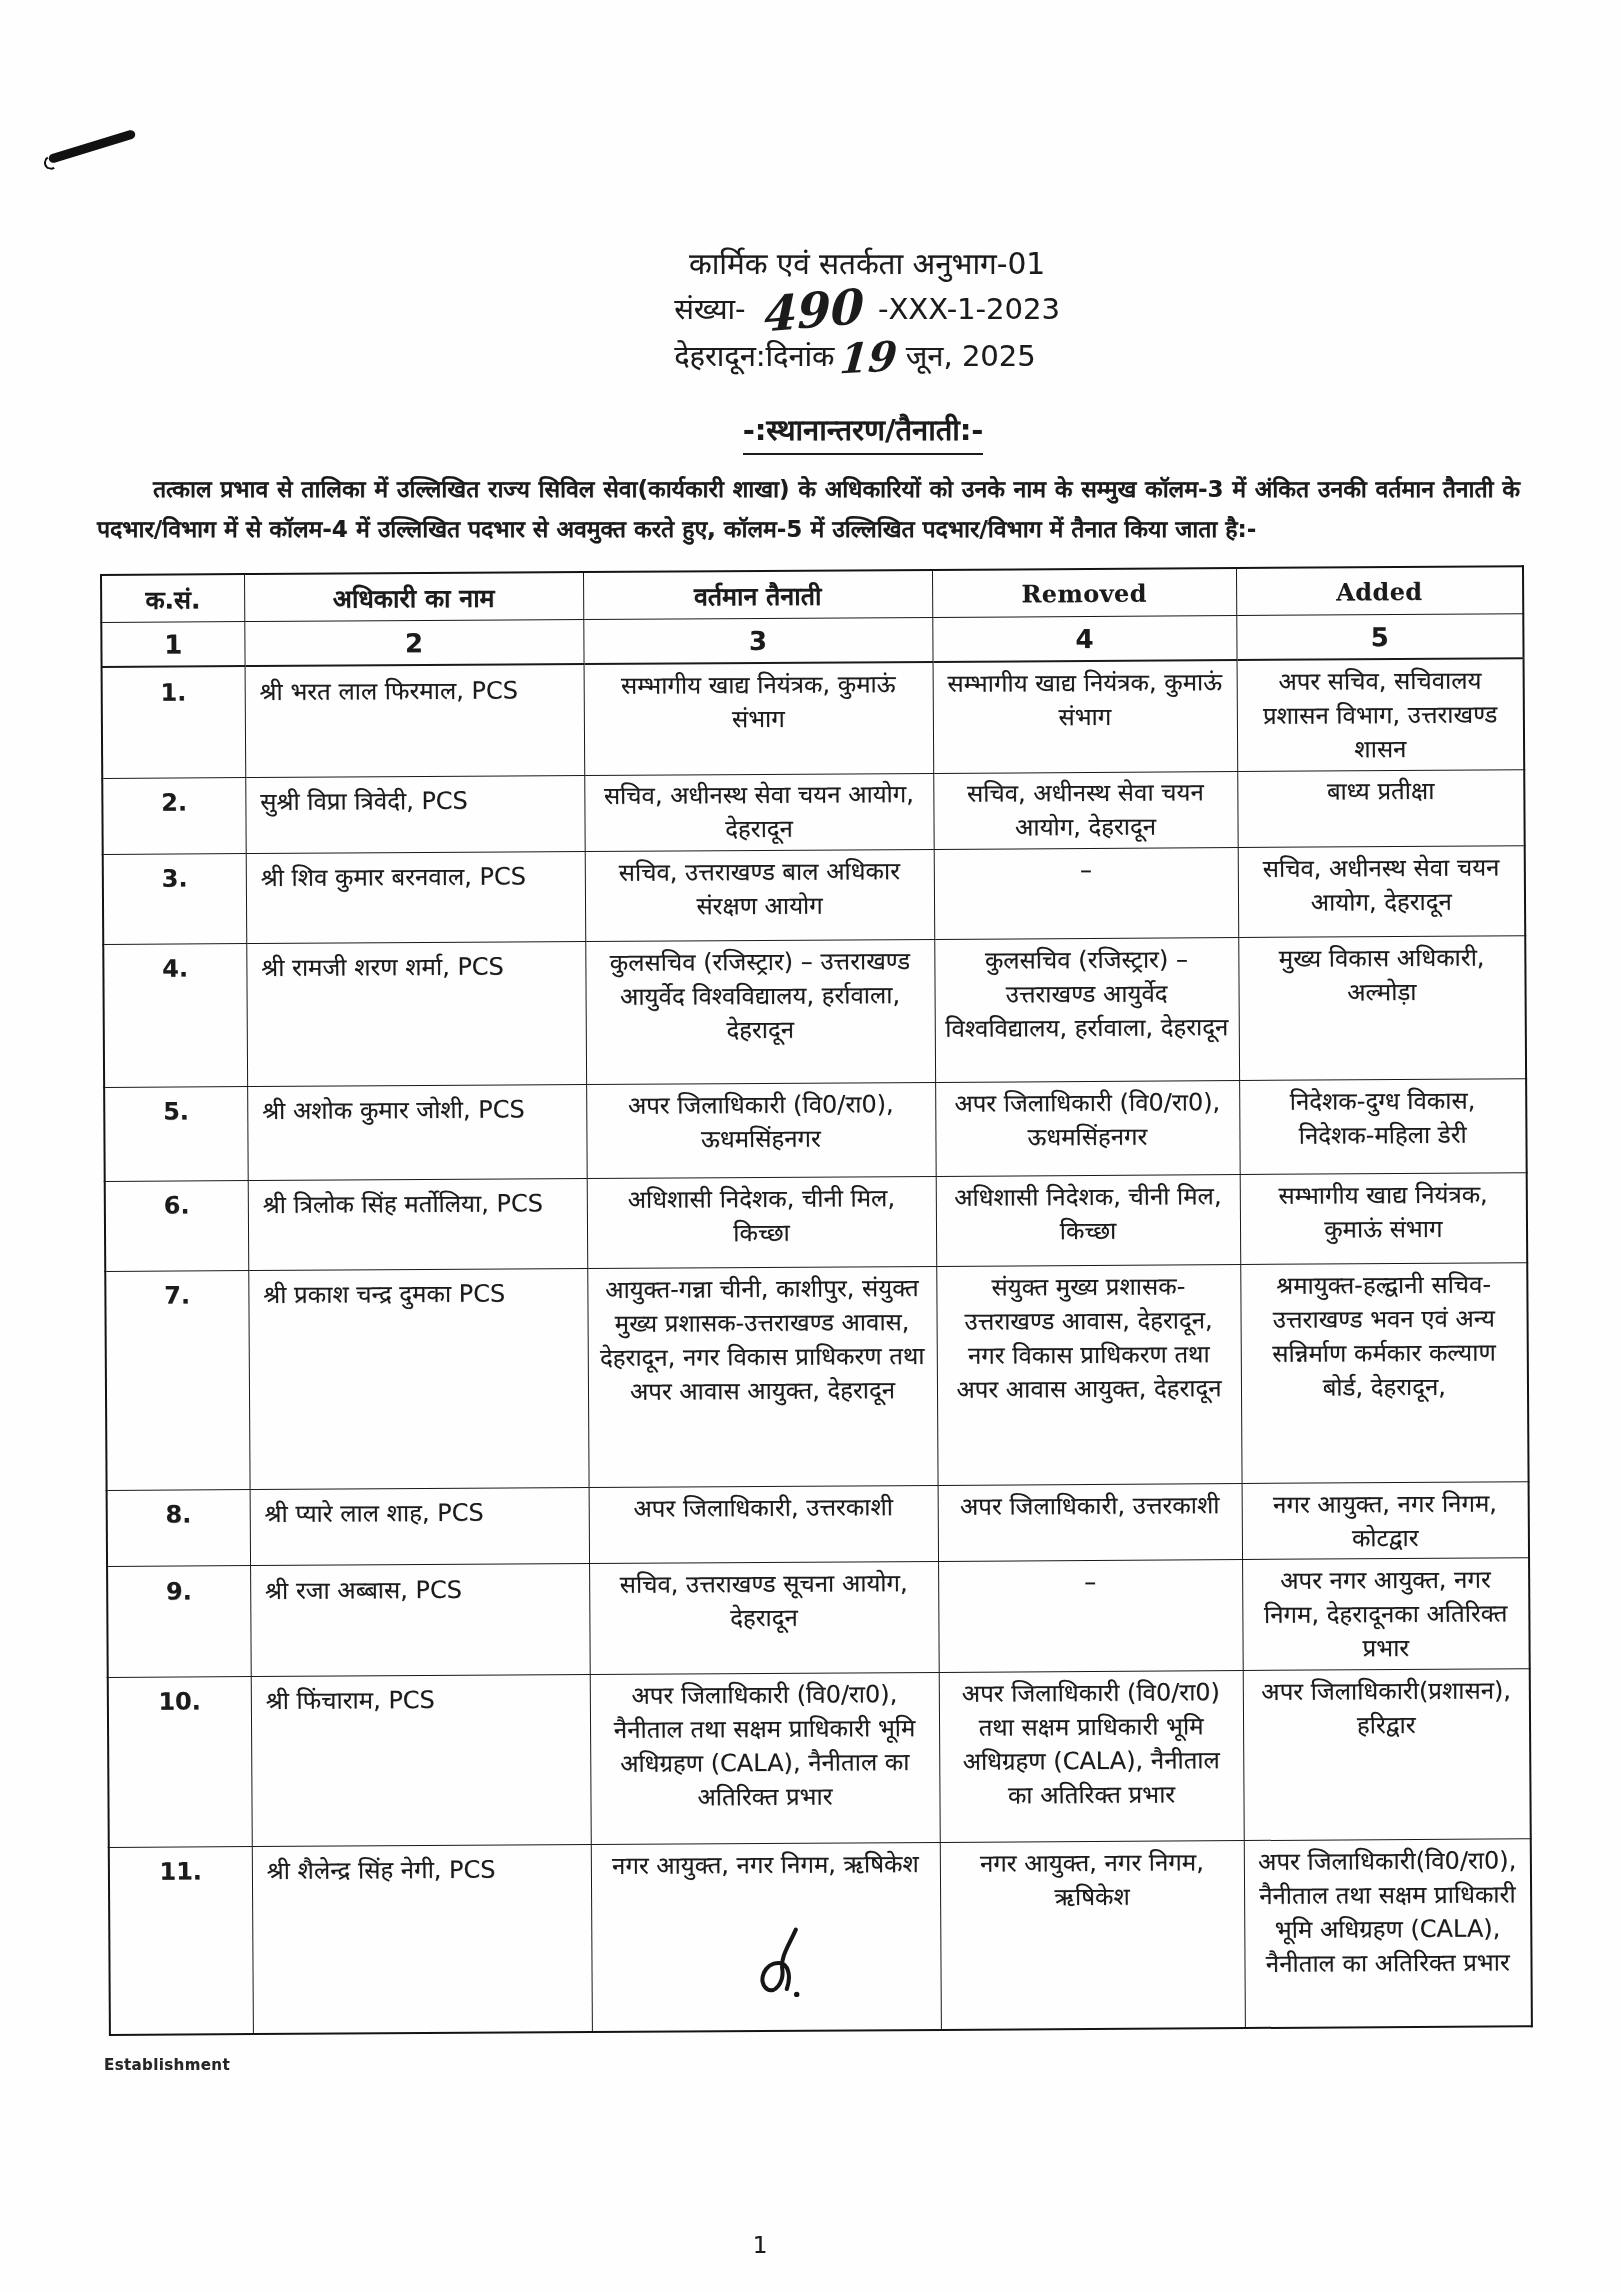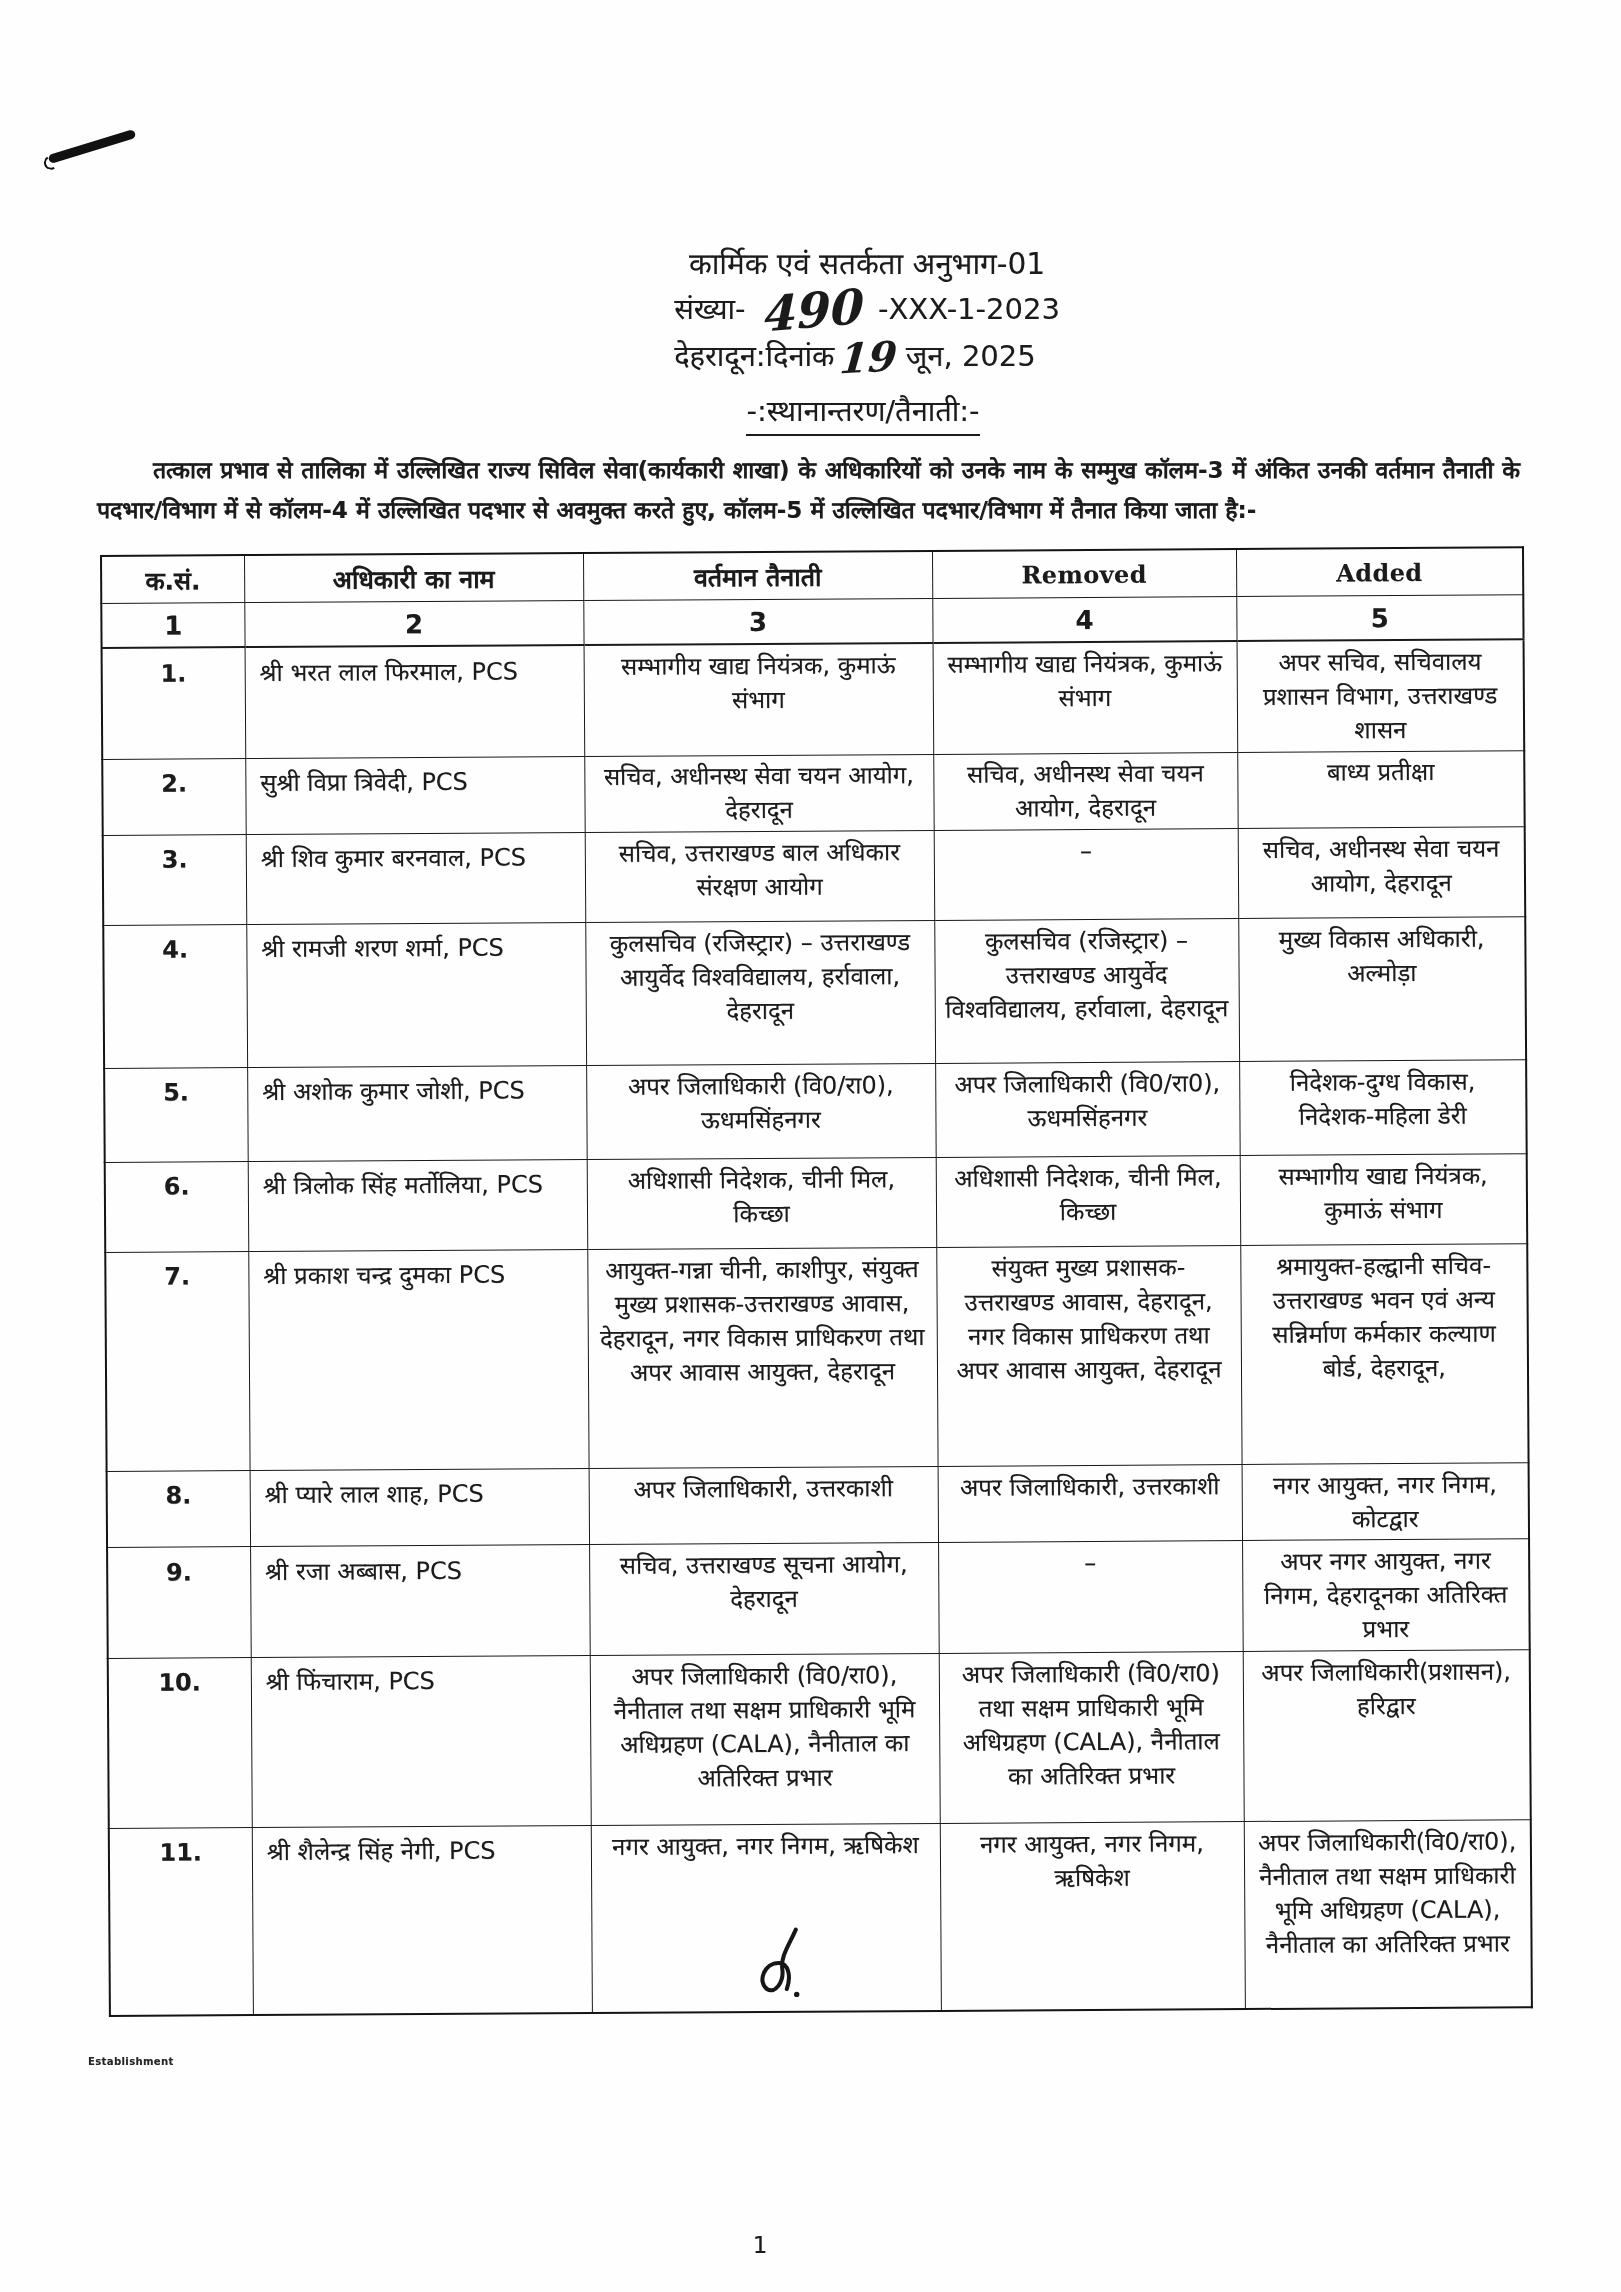--- a/index.html
+++ b/index.html
@@ -46,24 +46,24 @@
   .h-line2 { text-align: center; font-size: 29.6px; line-height: 1.3; margin-top: 21px; font-weight: 500; }
   .h-line3 { text-align: left; font-size: 29px; line-height: 52px; font-weight: 500; }
   .h-line4 { text-align: left; font-size: 29px; line-height: 43px; font-weight: 500; }
 
   .hand { font-family: "DejaVu Serif", serif; font-style: italic; font-weight: 600; text-shadow: none; }
   .hand-num  { display: inline-block; font-size: 48px; line-height: 0.9; transform: rotate(-5deg) skewX(-6deg); margin: 0 14.3px 0 18px; vertical-align: -7.2px; }
   .hand-date { display: inline-block; font-size: 41px; line-height: 0.9; transform: rotate(-3deg) skewX(-8deg); margin: 0 9px 0 5.4px; vertical-align: -5.4px; }
 
   .subject {
     width: fit-content;
-    margin: 12px auto 0;
+    margin: 31px auto 0;
     transform: translateX(52px);
     font-size: 29px;
-    font-weight: 400;
+    font-weight: 700;
     border-bottom: 2.7px solid #1b1b1b;
     padding-bottom: 4.5px;
   }
 
   .intro {
     margin: 14px 102px 0 97px;
     font-size: 23px;
     line-height: 40px;
     text-align: justify;
     text-indent: 56px;
@@ -94,22 +94,22 @@
     text-align: center;
     font-weight: 500;
   }
   td.c-sn   { font-weight: 700; padding-top: 7.2px; }
   td.c-name { text-align: left; padding-left: 14.3px; padding-top: 7.2px; }
 
   .signature { position: absolute; left: 749px; top: 1917px; z-index: 3; }
 
   .establishment {
     position: absolute;
-    left: 88px; top: 2056px;
-    font-size: 10px;
+    left: 104px; top: 2056px;
+    font-size: 15px;
     font-weight: 600;
     letter-spacing: 0.4px;
     color: #262626;
   }
   .page-number {
     position: absolute;
     left: 742px; top: 2232px;
     width: 36px;
     text-align: center;
     font-size: 23px;

